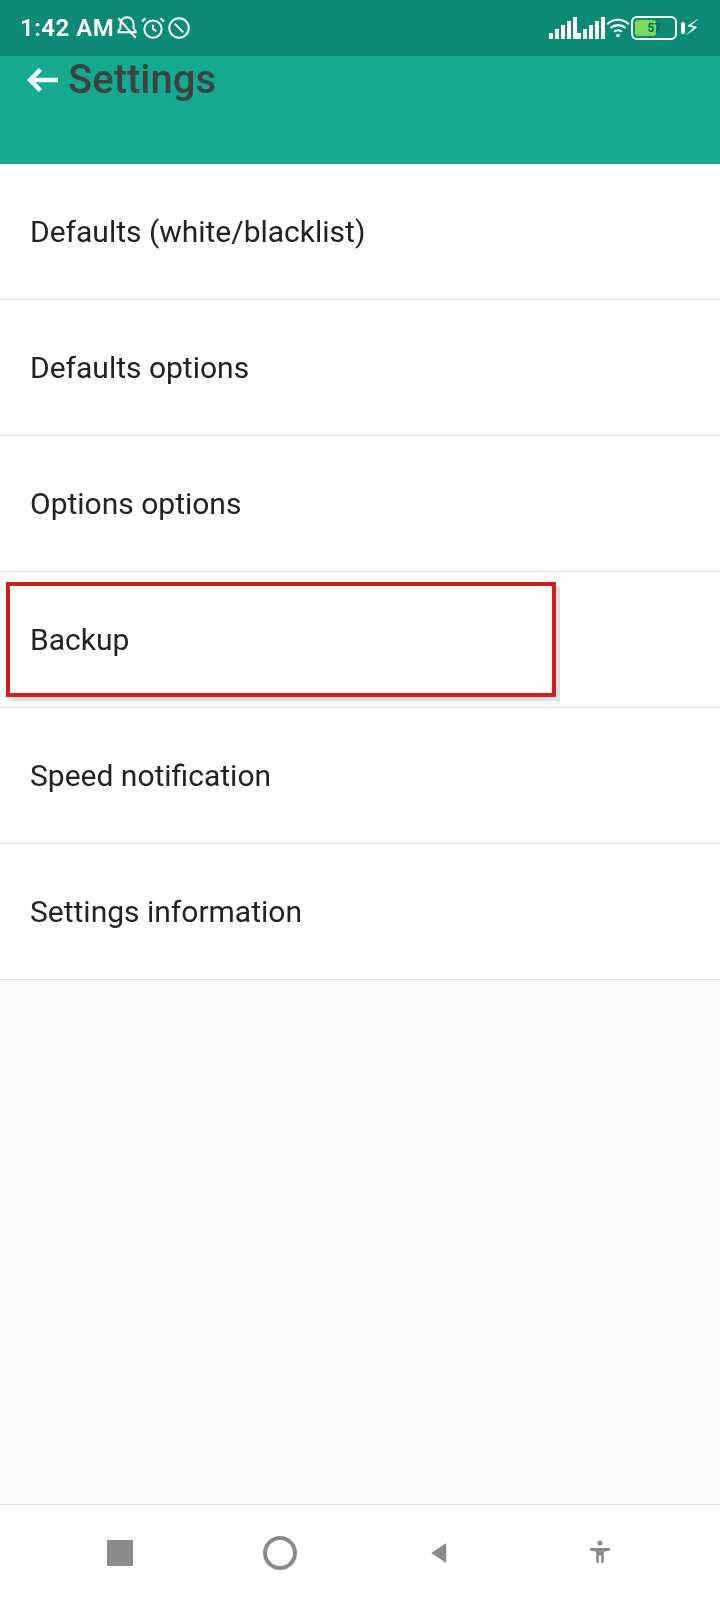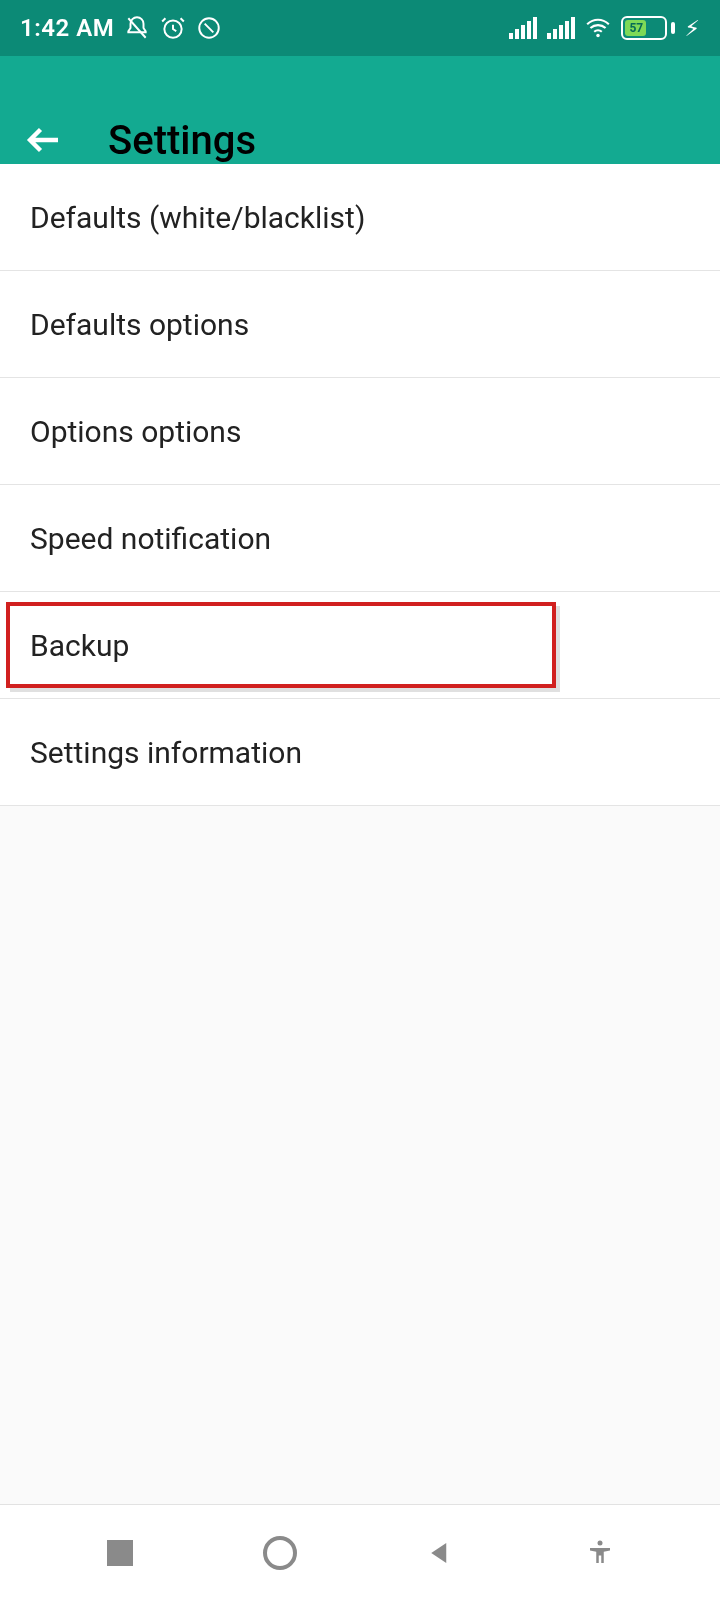--- a/index.html
+++ b/index.html
@@ -8,48 +8,47 @@
     height: 56px;
     background: #0c8a76;
     color: #fff;
     display: flex;
     align-items: center;
     justify-content: space-between;
     padding: 0 20px;
     font-size: 24px;
     font-weight: 500;
   }
-  .status-left, .status-right { display:flex; align-items:center; gap:10px; }
+  .status-left, .status-right { display:flex; gap:0; }
   .status-left .time { font-weight: 600; letter-spacing: 0.5px; }
   .icon { display:inline-flex; align-items:center; justify-content:center; }
   .bell-off svg, .alarm svg, .dnd svg, .wifi svg, .sig svg { width:26px; height:26px; fill:#fff; }
   .battery {
     display:flex; align-items:center; gap:4px;
   }
   .batt-body {
     width:46px; height:24px; border:2px solid #fff; border-radius:6px; position:relative;
     padding:2px;
   }
   .batt-cap { width:4px; height:12px; background:#fff; border-radius:2px; }
   .batt-fill { height:100%; background:#7ed957; border-radius:3px; width:57%; display:flex; align-items:center; justify-content:center; font-size:12px; font-weight:700; color:#0c8a76;}
   .app-bar {
     height: 108px;
     background: #13aa91;
-    color: #000000;
+    color: #404040;
     display:flex;
-    align-items:flex-end;
+    align-items:flex-start;
     padding: 0 20px;
-    gap: 40px;
   }
   .back-btn { width:48px; height:48px; display:flex; align-items:center; justify-content:center; cursor:pointer; }
   .back-btn svg { width:42px; height:42px; stroke:#fff; fill:none; stroke-width:2.5; }
   .app-title { font-size: 40px; font-weight: 500; }
   .list { background:#fff; }
   .list-item {
-    height:107px;
+    height:136px;
     display:flex;
     align-items:center;
     padding: 0 30px;
     border-bottom:1px solid #e4e4e4;
     font-size: 30px;
     color:#222;
     cursor:pointer;
     position:relative;
     background:#fff;
   }
@@ -77,21 +76,21 @@
   .nav-tri svg { width:30px; height:30px; fill:#8a8a8a; }
   .nav-acc svg { width:30px; height:30px; fill:#8a8a8a; }
   .sig-bars { display:flex; align-items:flex-end; gap:2px; height:22px;}
   .sig-bars span{ width:4px; background:#fff; }
   .sig-bars span:nth-child(1){height:6px;}
   .sig-bars span:nth-child(2){height:10px;}
   .sig-bars span:nth-child(3){height:14px;}
   .sig-bars span:nth-child(4){height:18px;}
   .sig-bars span:nth-child(5){height:22px;}
   .bolt { font-size:22px; color:#fff; }
-  .batt-text{ font-size:12px; font-weight:700; color:#056b56; position:relative; left:1px;}
+  .batt-text{ font-size:12px; font-weight:700; color:#056b56; position:relative; left:9px;}
 </style>
 </head>
 <body>
 
 <div class="status-bar">
   <div class="status-left">
     <span class="time">1:42 AM</span>
     <span class="icon bell-off">
       <svg viewBox="0 0 24 24">
           <path d="M12 2a6 6 0 0 0-6 6v4l-2 3v1h16v-1l-2-3V8a6 6 0 0 0-6-6z" fill="none" stroke="#fff" stroke-width="1.8"></path>
@@ -164,25 +163,25 @@
   <div class="list-item">
     <span>Defaults (white/blacklist)</span>
   </div>
   <div class="list-item">
     <span>Defaults options</span>
   </div>
   <div class="list-item">
     <span>Options options</span>
   </div>
   <div class="list-item">
-    <span>Speed notification</span>
-  </div>
-  <div class="list-item">
     <span>Backup</span>
     <div class="highlight-box"></div>
+  </div>
+  <div class="list-item">
+    <span>Speed notification</span>
   </div>
   <div class="list-item">
     <span>Settings information</span>
   </div>
 </div>
 
 <div class="nav-bar">
   <div class="nav-btn">
       <div class="nav-square"></div>
     </div>

